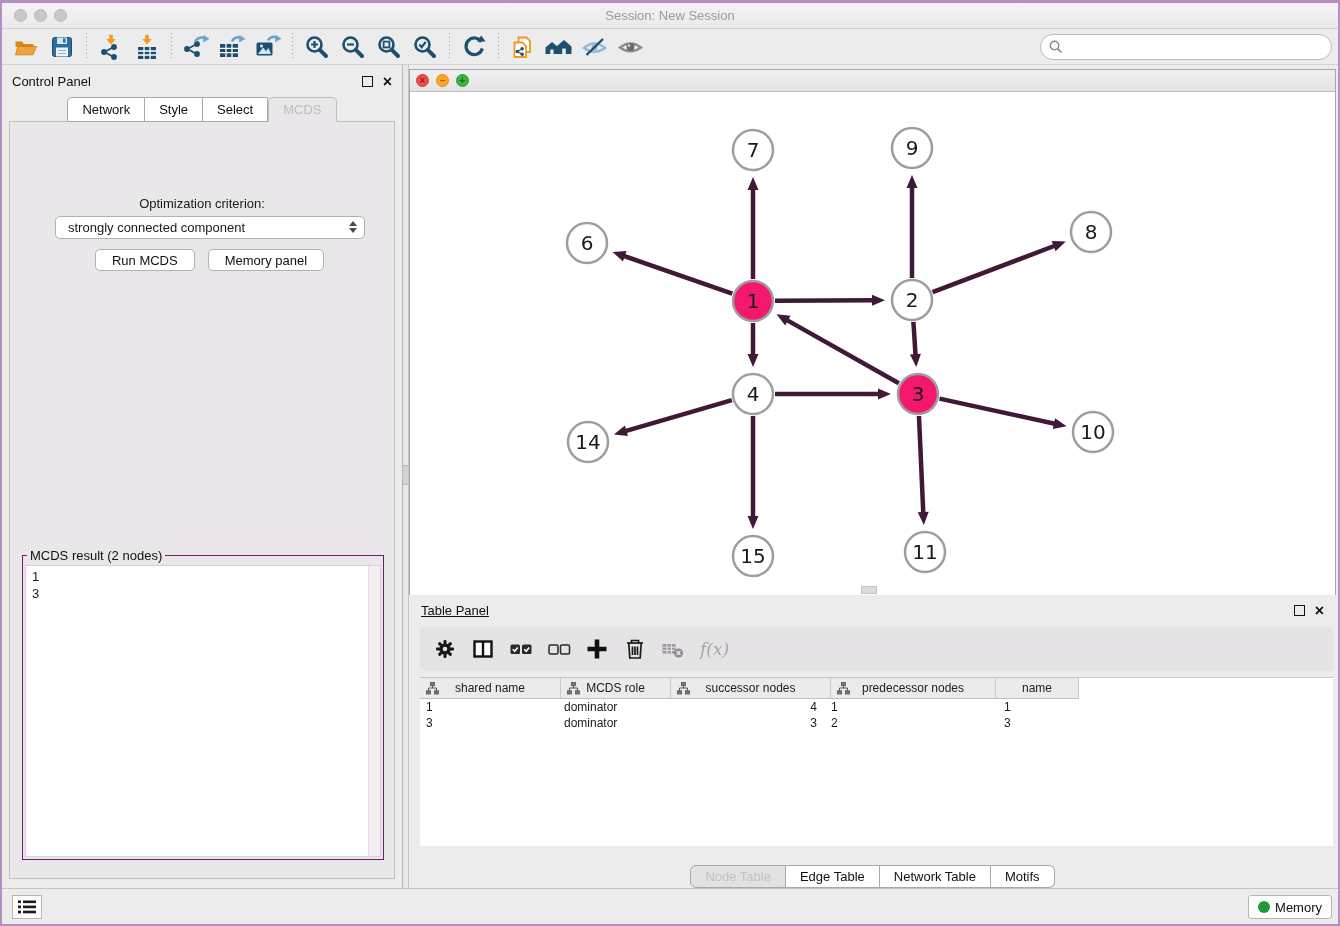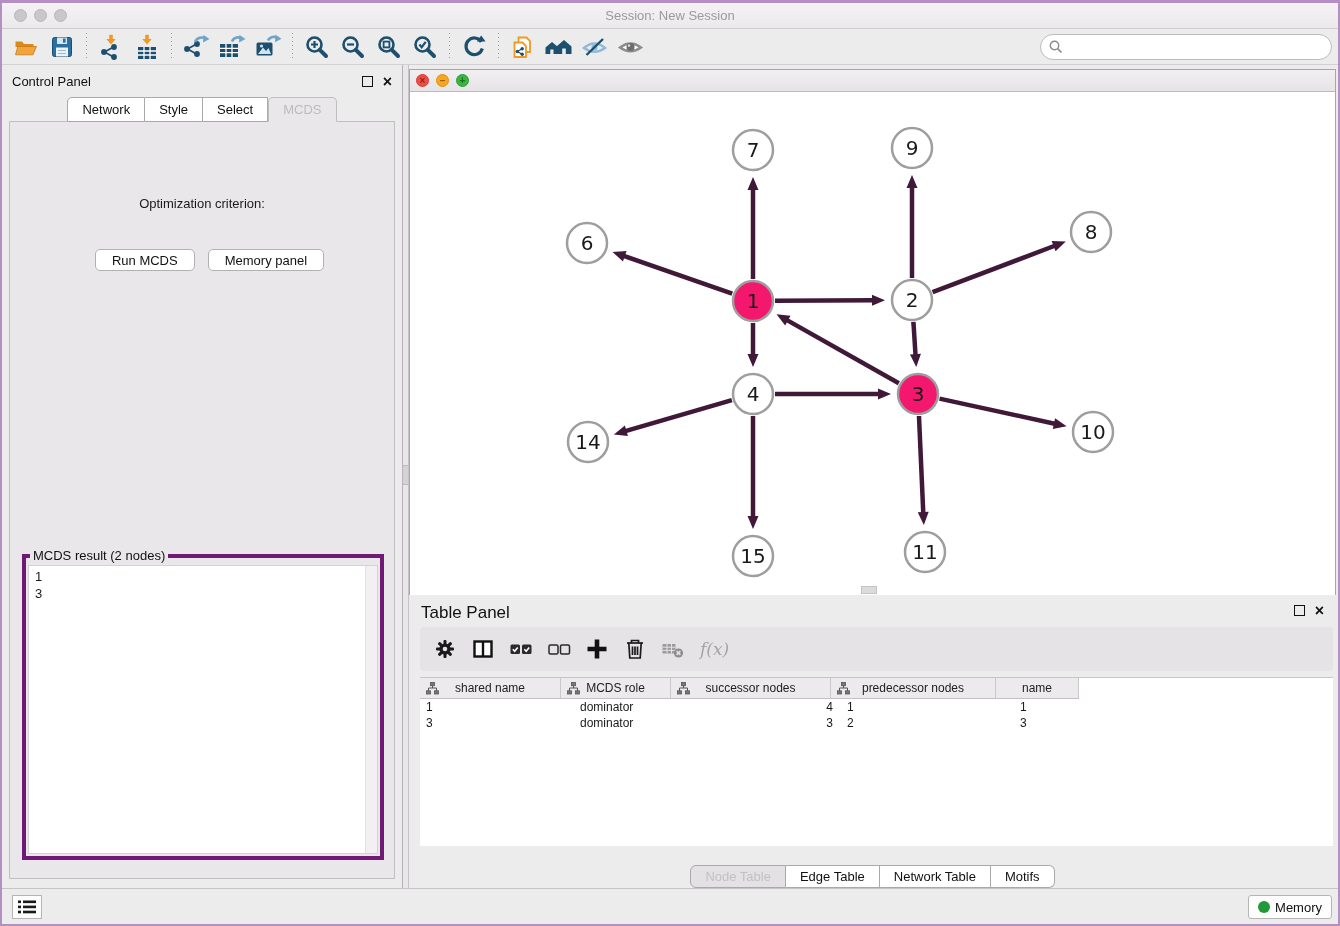--- a/index.html
+++ b/index.html
@@ -49,21 +49,21 @@
   .criterion-select { position:absolute; top:94px; left:45px; width:310px; height:23px; background:#fff;
                       border:1px solid #b2b0b2; border-radius:5px; display:flex; align-items:center; padding:0 22px 0 12px; }
   .criterion-select .stepper { position:absolute; right:7px; top:4px; display:flex; flex-direction:column; gap:2px; }
   .stepper i { width:0; height:0; border-left:4px solid transparent; border-right:4px solid transparent; display:block; }
   .stepper i.up { border-bottom:5px solid #4a4a4a; }
   .stepper i.down { border-top:5px solid #4a4a4a; }
   .cp-buttons { position:absolute; top:127px; left:15px; right:0; display:flex; justify-content:center; gap:13px; }
   .btn { height:22px; padding:0 16px; background:#fff; border:1px solid #b2b0b2; border-radius:5px;
          font-size:13px; font-family:"Liberation Sans",sans-serif; color:#111; }
   .result-fieldset { position:absolute; left:12px; right:10px; top:426px; bottom:18px;
-                     border:4px solid #701a75; padding:2px; }
+                     border:1px solid #701a75; padding:2px; }
   .result-fieldset legend { font-size:13px; color:#111; padding:0 3px; margin-left:2px; }
   .result-area { position:relative; width:100%; height:100%; background:#fff; border:1px solid #d4d2d4; }
   .result-text { padding:2px 6px; font-size:13px; line-height:17px; white-space:pre; }
   .result-scroll { position:absolute; right:0; top:0; bottom:0; width:12px; background:#f2f0f2; border-left:1px solid #e2e0e2; }
 
   
   .v-splitter { position:absolute; left:400px; top:62px; width:7px; height:828px; background:#e9e7e9;
                 border-left:1px solid #b5b3b5; border-right:1px solid #c5c3c5; }
   .v-splitter .grip { position:absolute; top:400px; left:0px; width:5px; height:20px; background:#d4d2d4;
                       border-top:1px solid #bbb; border-bottom:1px solid #bbb; }
@@ -79,37 +79,37 @@
   .traffic.red { background:#ee4d43; border:1px solid #d83c33; }
   .traffic.yellow { background:#f5a623; border:1px solid #e09112; color:rgba(90,50,0,0.6); }
   .traffic.green { background:#3cb342; border:1px solid #2ba032; color:rgba(0,70,0,0.6); }
   .nw-title { position:absolute; left:0; right:0; text-align:center; font-size:13px; color:#2a2a2a; }
   .nw-canvas { position:relative; width:100%; height:503px; background:#fff; }
   .nw-canvas svg { position:absolute; left:0; top:0; }
   .h-grip { position:absolute; left:451px; top:494px; width:16px; height:8px; background:#dcdadc; border:1px solid #c6c4c6; }
 
   
   .table-panel { position:absolute; left:407px; top:598px; right:2px; height:292px; }
-  .tp-title { position:absolute; left:12px; top:2px; font-size:17px; color:#111; }
+  .tp-title { position:absolute; left:12px; top:2px; font-size:13px; color:#111;text-decoration:underline; }
   .tp-float { position:absolute; right:31px; top:4px; width:11px; height:11px; border:1.6px solid #111; }
   .tp-close { position:absolute; right:12px; top:-1px; font-weight:bold; font-size:16px; color:#111; line-height:22px; }
   .tp-toolbar { position:absolute; left:11px; right:3px; top:26px; height:44px; background:#e5e3e5;
                 border-radius:4px; display:flex; align-items:center; padding:0 8px; gap:4px; }
   .tpbtn { width:34px; height:32px; display:flex; align-items:center; justify-content:center; background:none; border:none; }
   .fx-label { font-family:"DejaVu Serif", serif; font-style:italic; font-size:17px; color:#a5a3a5; margin-left:6px;text-align:center; }
   .tp-table { position:absolute; left:11px; right:3px; top:76px; height:169px; background:#fff;
               border-top:1px solid #c6c4c6; overflow:hidden; }
   .thead { display:flex; height:21px; }
   .th { background:#eceaec; border-right:1px solid #cac8ca; border-bottom:1px solid #c2c0c2;
         display:flex; align-items:center; justify-content:center; gap:5px; font-size:12px; color:#222; position:relative; }
   .th .org { position:absolute; left:6px; top:4px; }
   .tr { display:flex; height:16px; }
   .td { font-size:12px; line-height:16px; color:#1a1a1a; overflow:hidden; white-space:nowrap; }
   .td.left { text-align:left; padding-left:6px; }
-  .td.c2 { padding-left:3px;margin-left:16px; }
+  .td.c2 { padding-left:3px; }
   .td.right { text-align:right; padding-right:14px; }
   .td.rt2 { padding-right:5px; }
   .td.name { padding-left:8px; }
   .tp-tabs { position:absolute; left:0; right:0; top:264px; height:24px; display:flex; justify-content:center; }
   .tp-tabs .tab { height:23px; line-height:21px; font-size:13px; }
   .tp-tabs .tab:first-child { border-left-width:1px; border-radius:6px 0 0 6px; }
   .tp-tabs .tab:last-child { border-radius:0 6px 6px 0; }
   .tp-tabs .tab.active { background:#e3e1e3; color:#c2c0c2; }
 
   
@@ -289,20 +289,27 @@
       <span class="hdr-close">×</span>
     </div>
     <div class="cp-tabs">
         <span class="tab">Network</span>
         <span class="tab">Style</span>
         <span class="tab">Select</span>
         <span class="tab active">MCDS</span>
       </div>
     <div class="cp-box">
       <div class="opt-label">Optimization criterion:</div>
+      <div class="criterion-select">
+        <span>strongly connected component</span>
+        <span class="stepper">
+            <i class="up"></i>
+            <i class="down"></i>
+          </span>
+      </div>
       <div class="cp-buttons">
         <button class="btn">Run MCDS</button>
         <button class="btn">Memory panel</button>
       </div>
       <fieldset class="result-fieldset">
         <legend>MCDS result (2 nodes)</legend>
         <div class="result-area">
           <div class="result-text">1
 3</div>
           <div class="result-scroll"></div>

